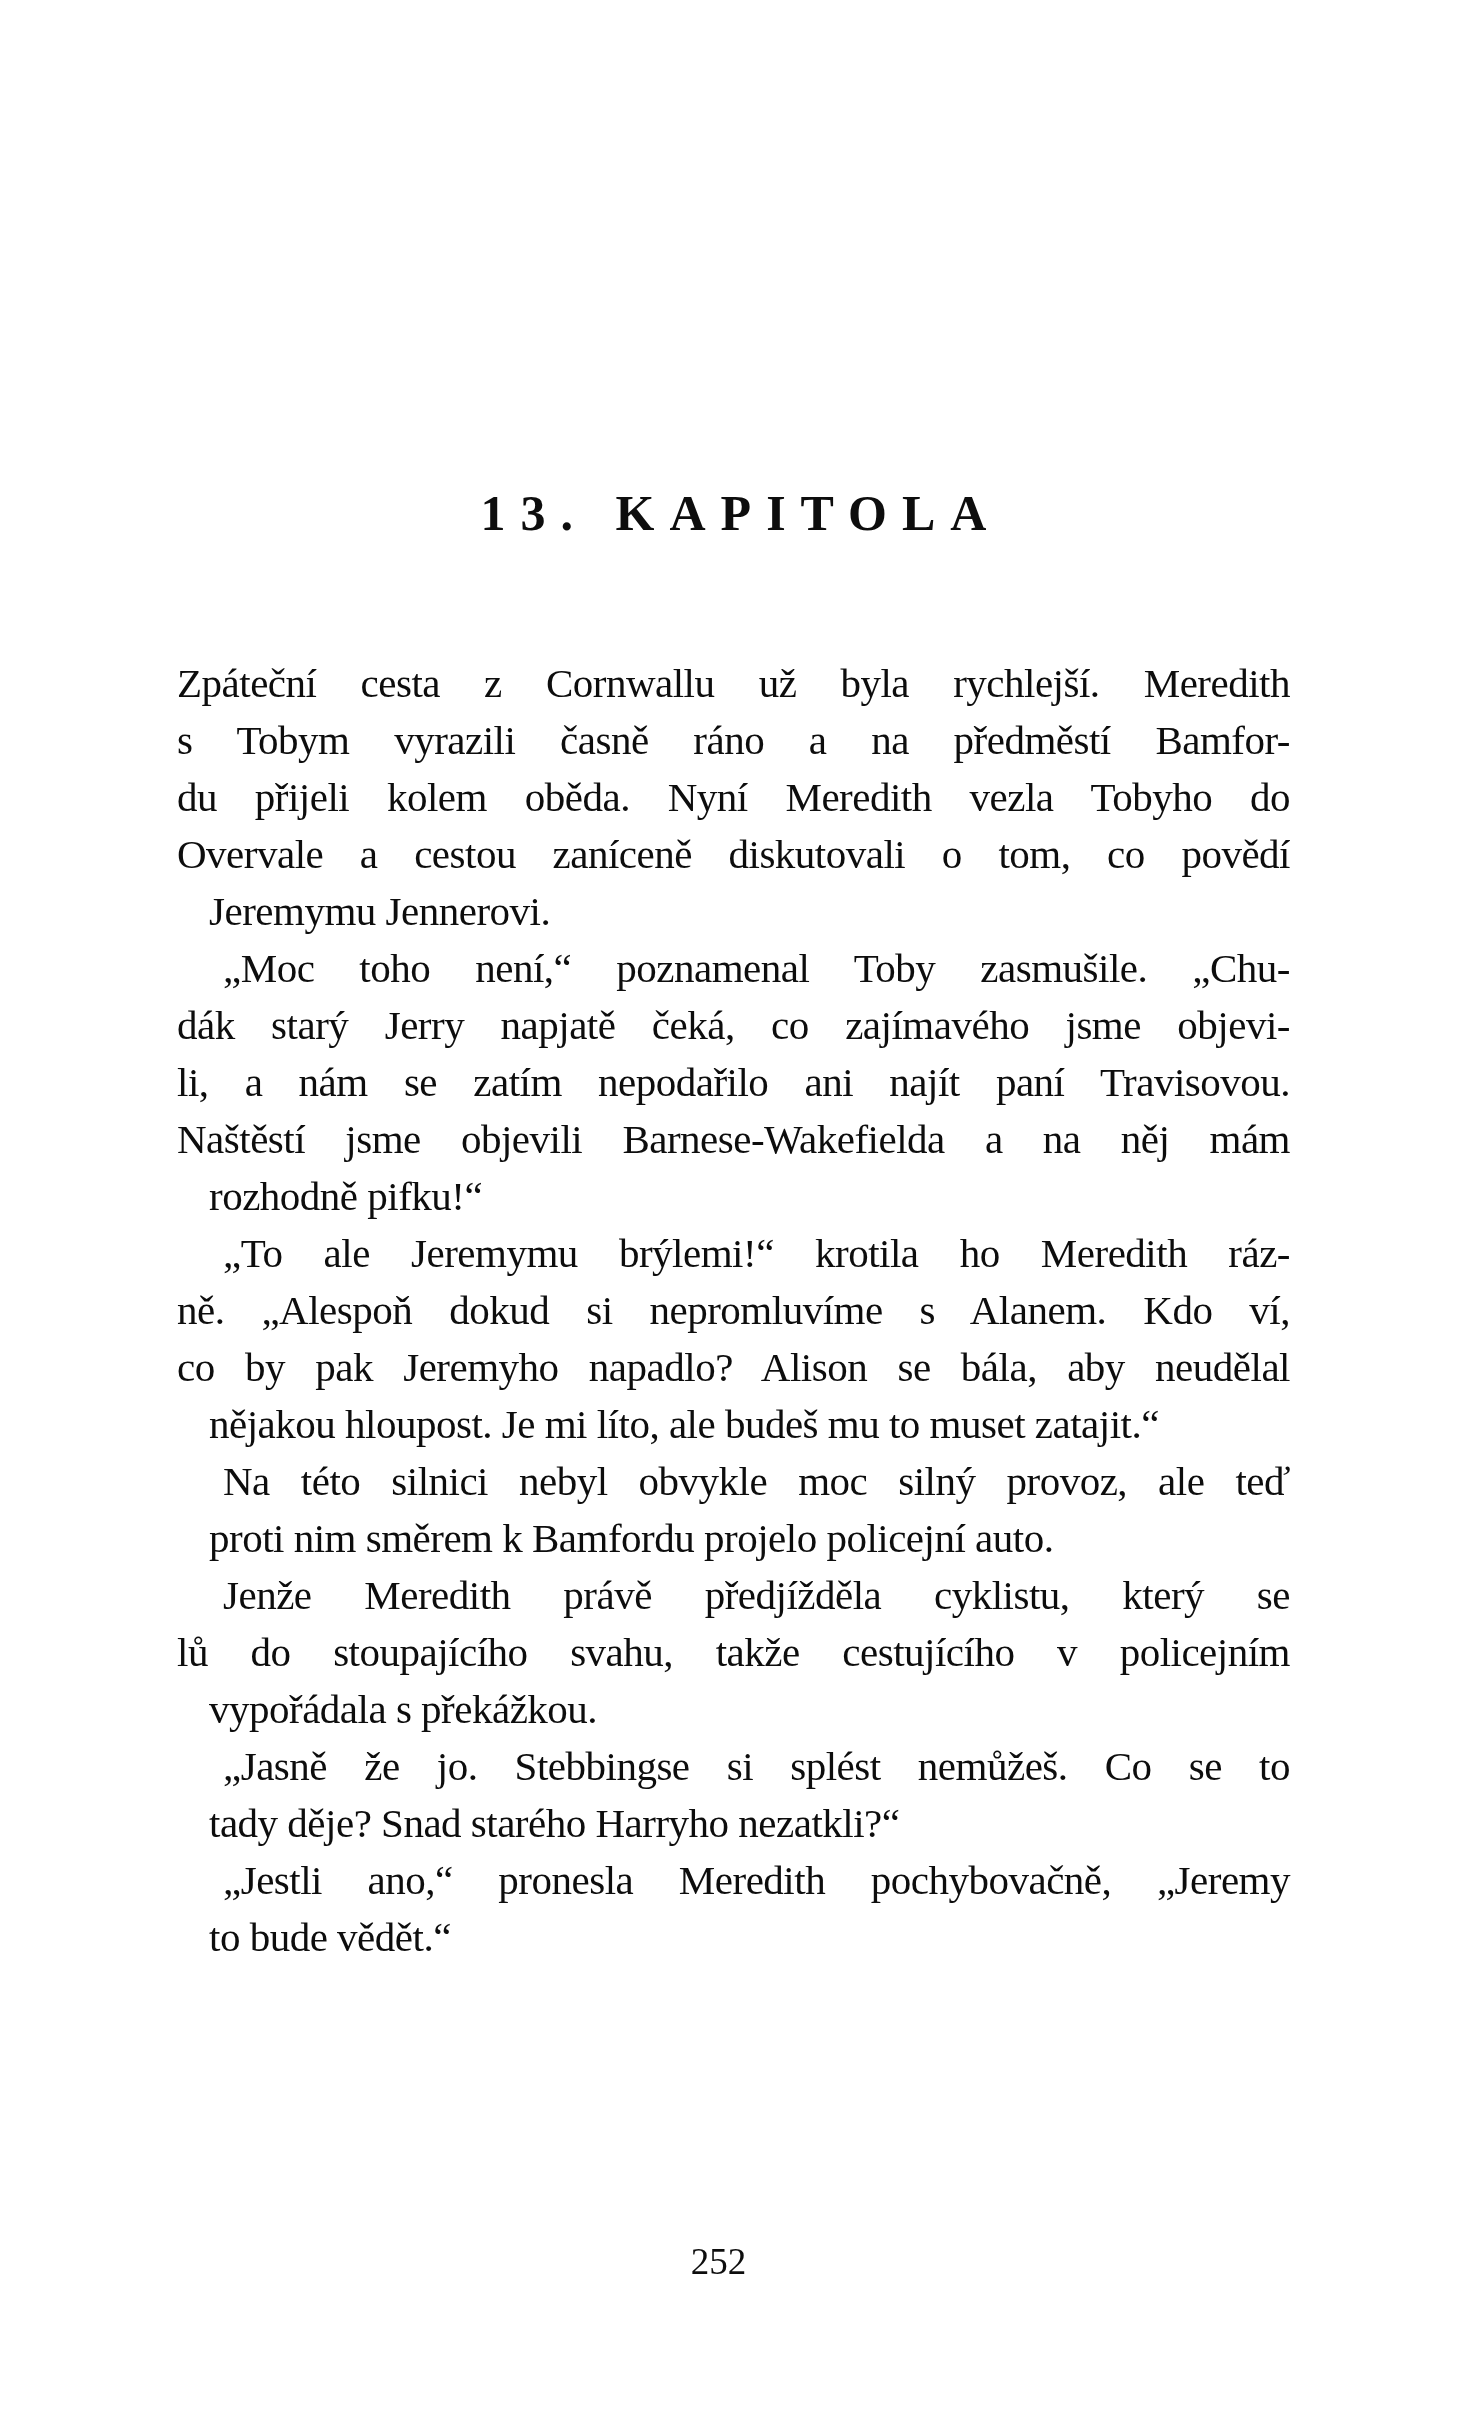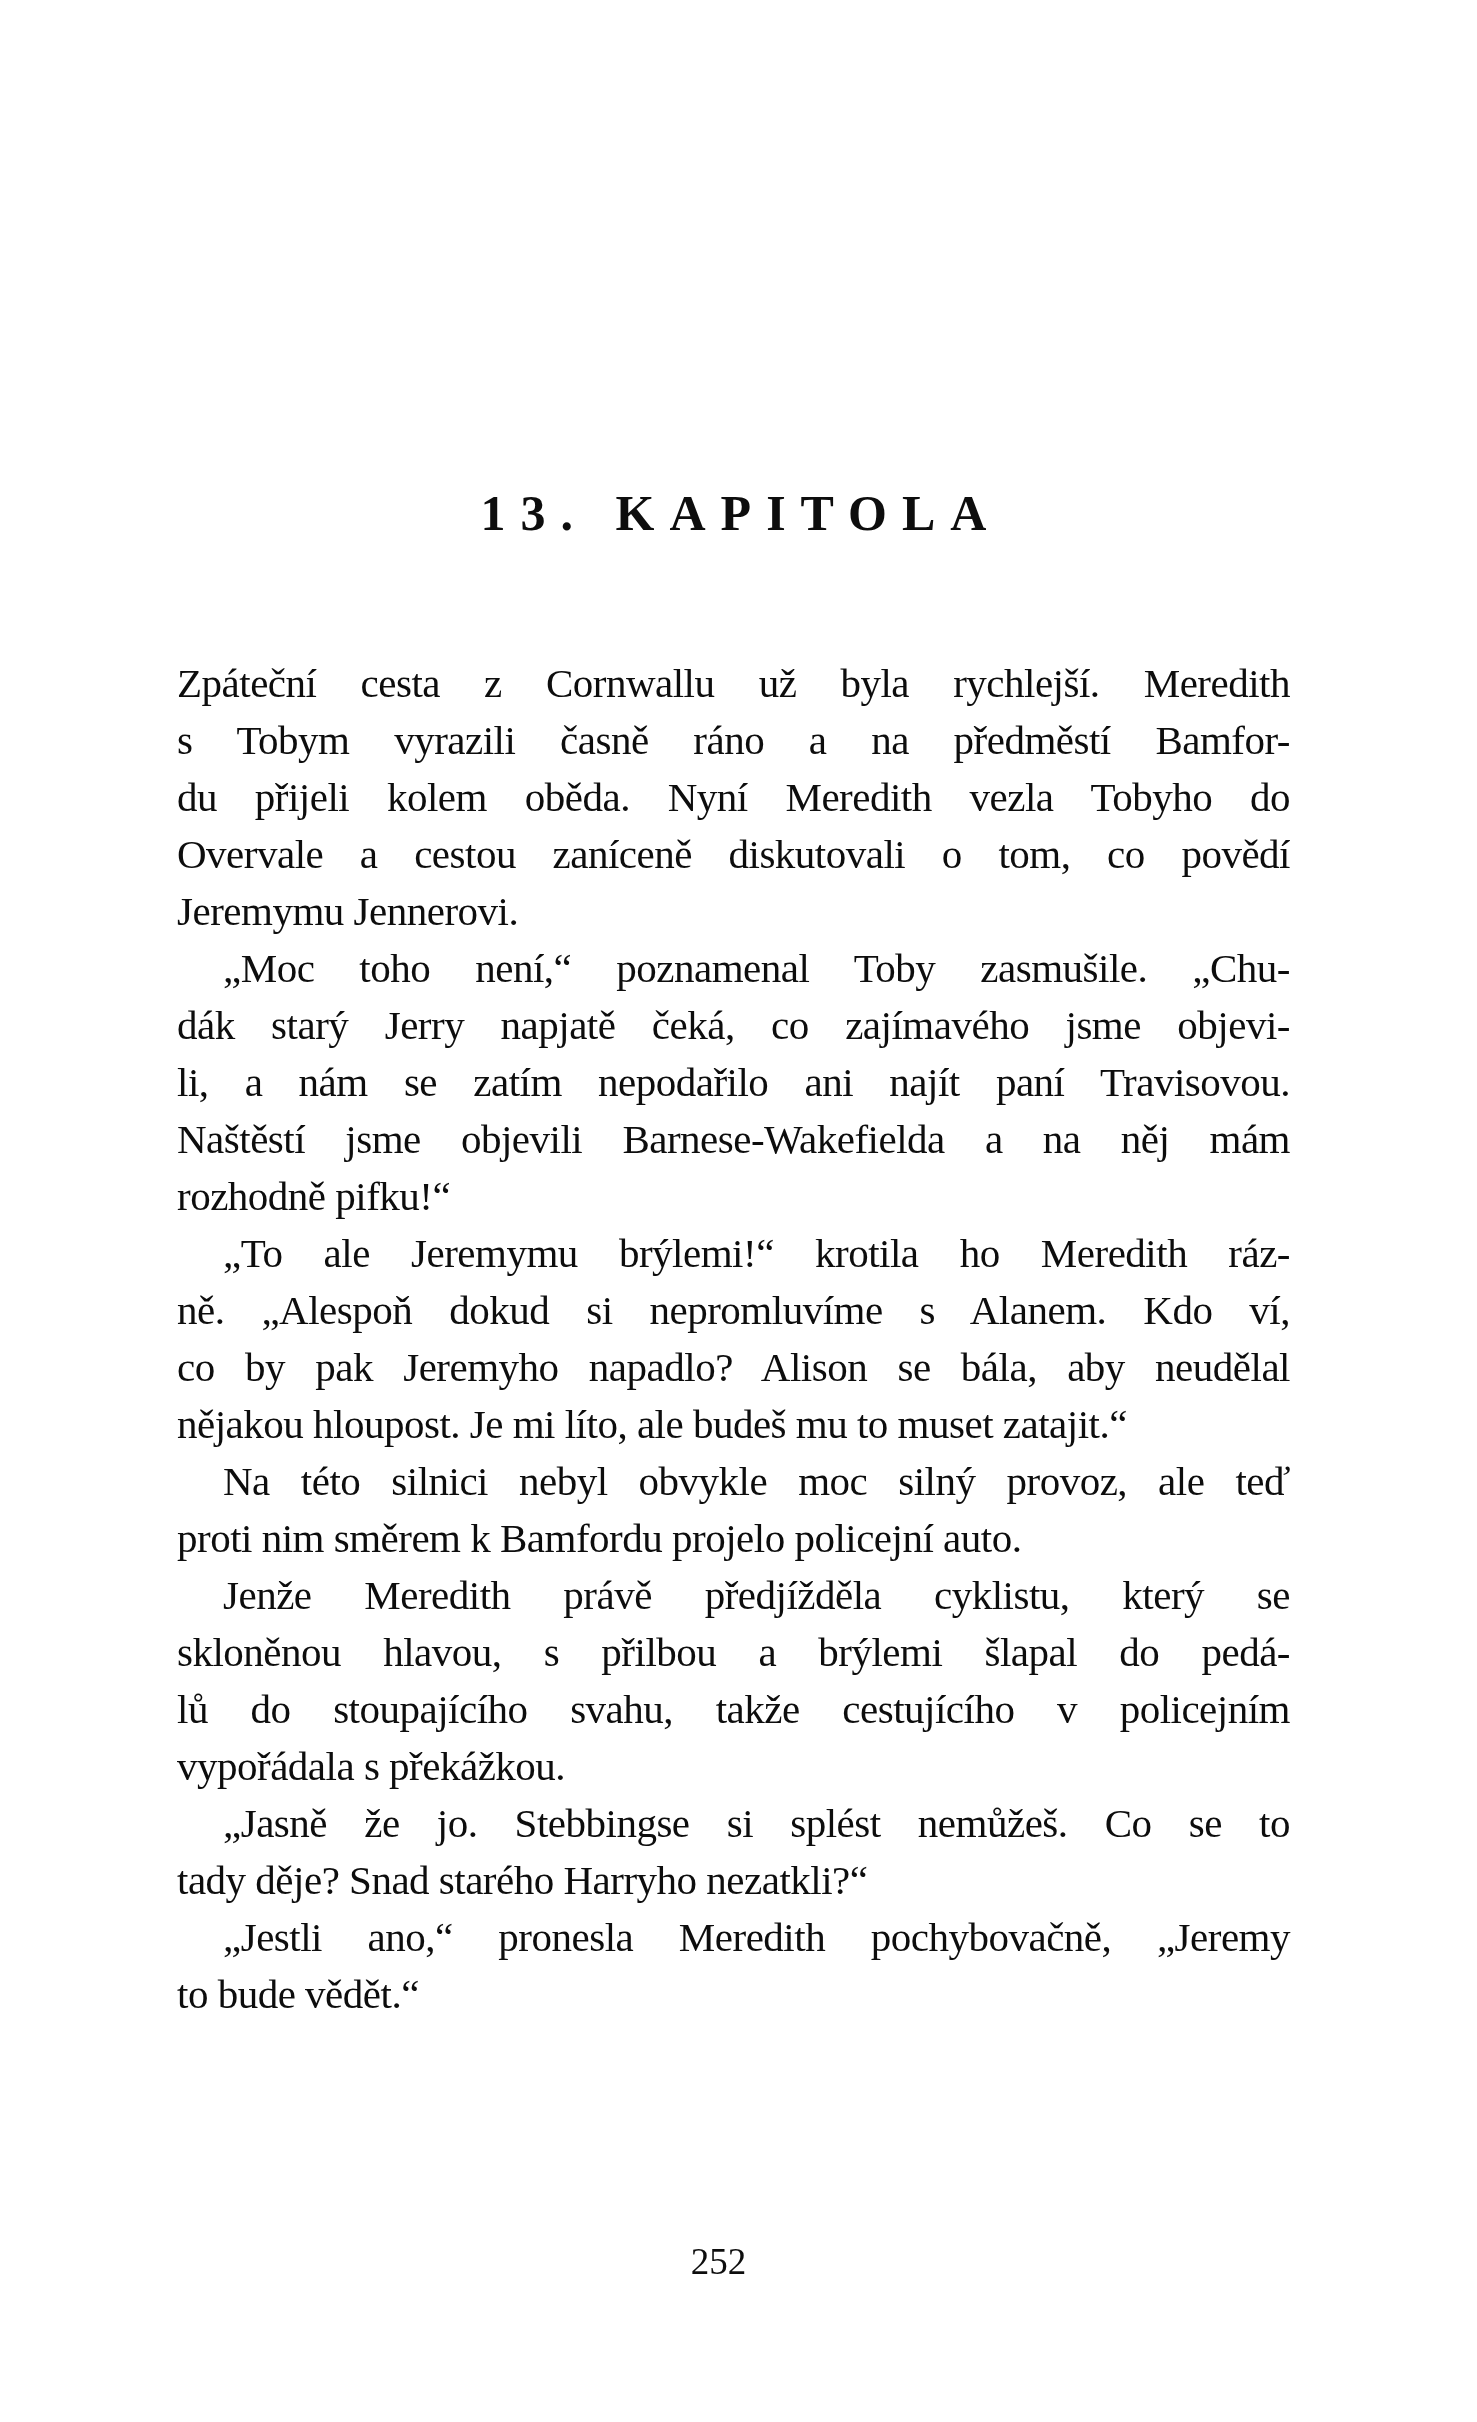--- a/index.html
+++ b/index.html
@@ -42,20 +42,21 @@
   .line {
     height: 57px;
     line-height: 57px;
     text-align: justify;
     text-align-last: justify;
   }
   .line.last {
     text-align: left;
     text-align-last: left;
     white-space: nowrap;
+    margin-left: 32px;
   }
   .line.indent {
     text-indent: 46px;
   }
   .page-number {
     position: absolute;
     left: 177px;
     top: 2240px;
     width: 1083px; 
     text-align: center;
@@ -87,21 +88,20 @@
       <div class="line">ně. „Alespoň dokud si nepromluvíme s Alanem. Kdo ví,</div>
       <div class="line">co by pak Jeremyho napadlo? Alison se bála, aby neudělal</div>
       <div class="line last">nějakou hloupost. Je mi líto, ale budeš mu to muset zatajit.“</div>
     </div>
     <div class="paragraph">
       <div class="line indent">Na této silnici nebyl obvykle moc silný provoz, ale teď</div>
       <div class="line last">proti nim směrem k Bamfordu projelo policejní auto.</div>
     </div>
     <div class="paragraph">
       <div class="line indent">Jenže Meredith právě předjížděla cyklistu, který se</div>
-      <div class="line">skloněnou hlavou, s přilbou a brýlemi šlapal do pedá-</div>
       <div class="line">lů do stoupajícího svahu, takže cestujícího v policejním</div>
       <div class="line last">vypořádala s překážkou.</div>
     </div>
     <div class="paragraph">
       <div class="line indent">„Jasně že jo. Stebbingse si splést nemůžeš. Co se to</div>
       <div class="line last">tady děje? Snad starého Harryho nezatkli?“</div>
     </div>
     <div class="paragraph">
       <div class="line indent">„Jestli ano,“ pronesla Meredith pochybovačně, „Jeremy</div>
       <div class="line last">to bude vědět.“</div>

